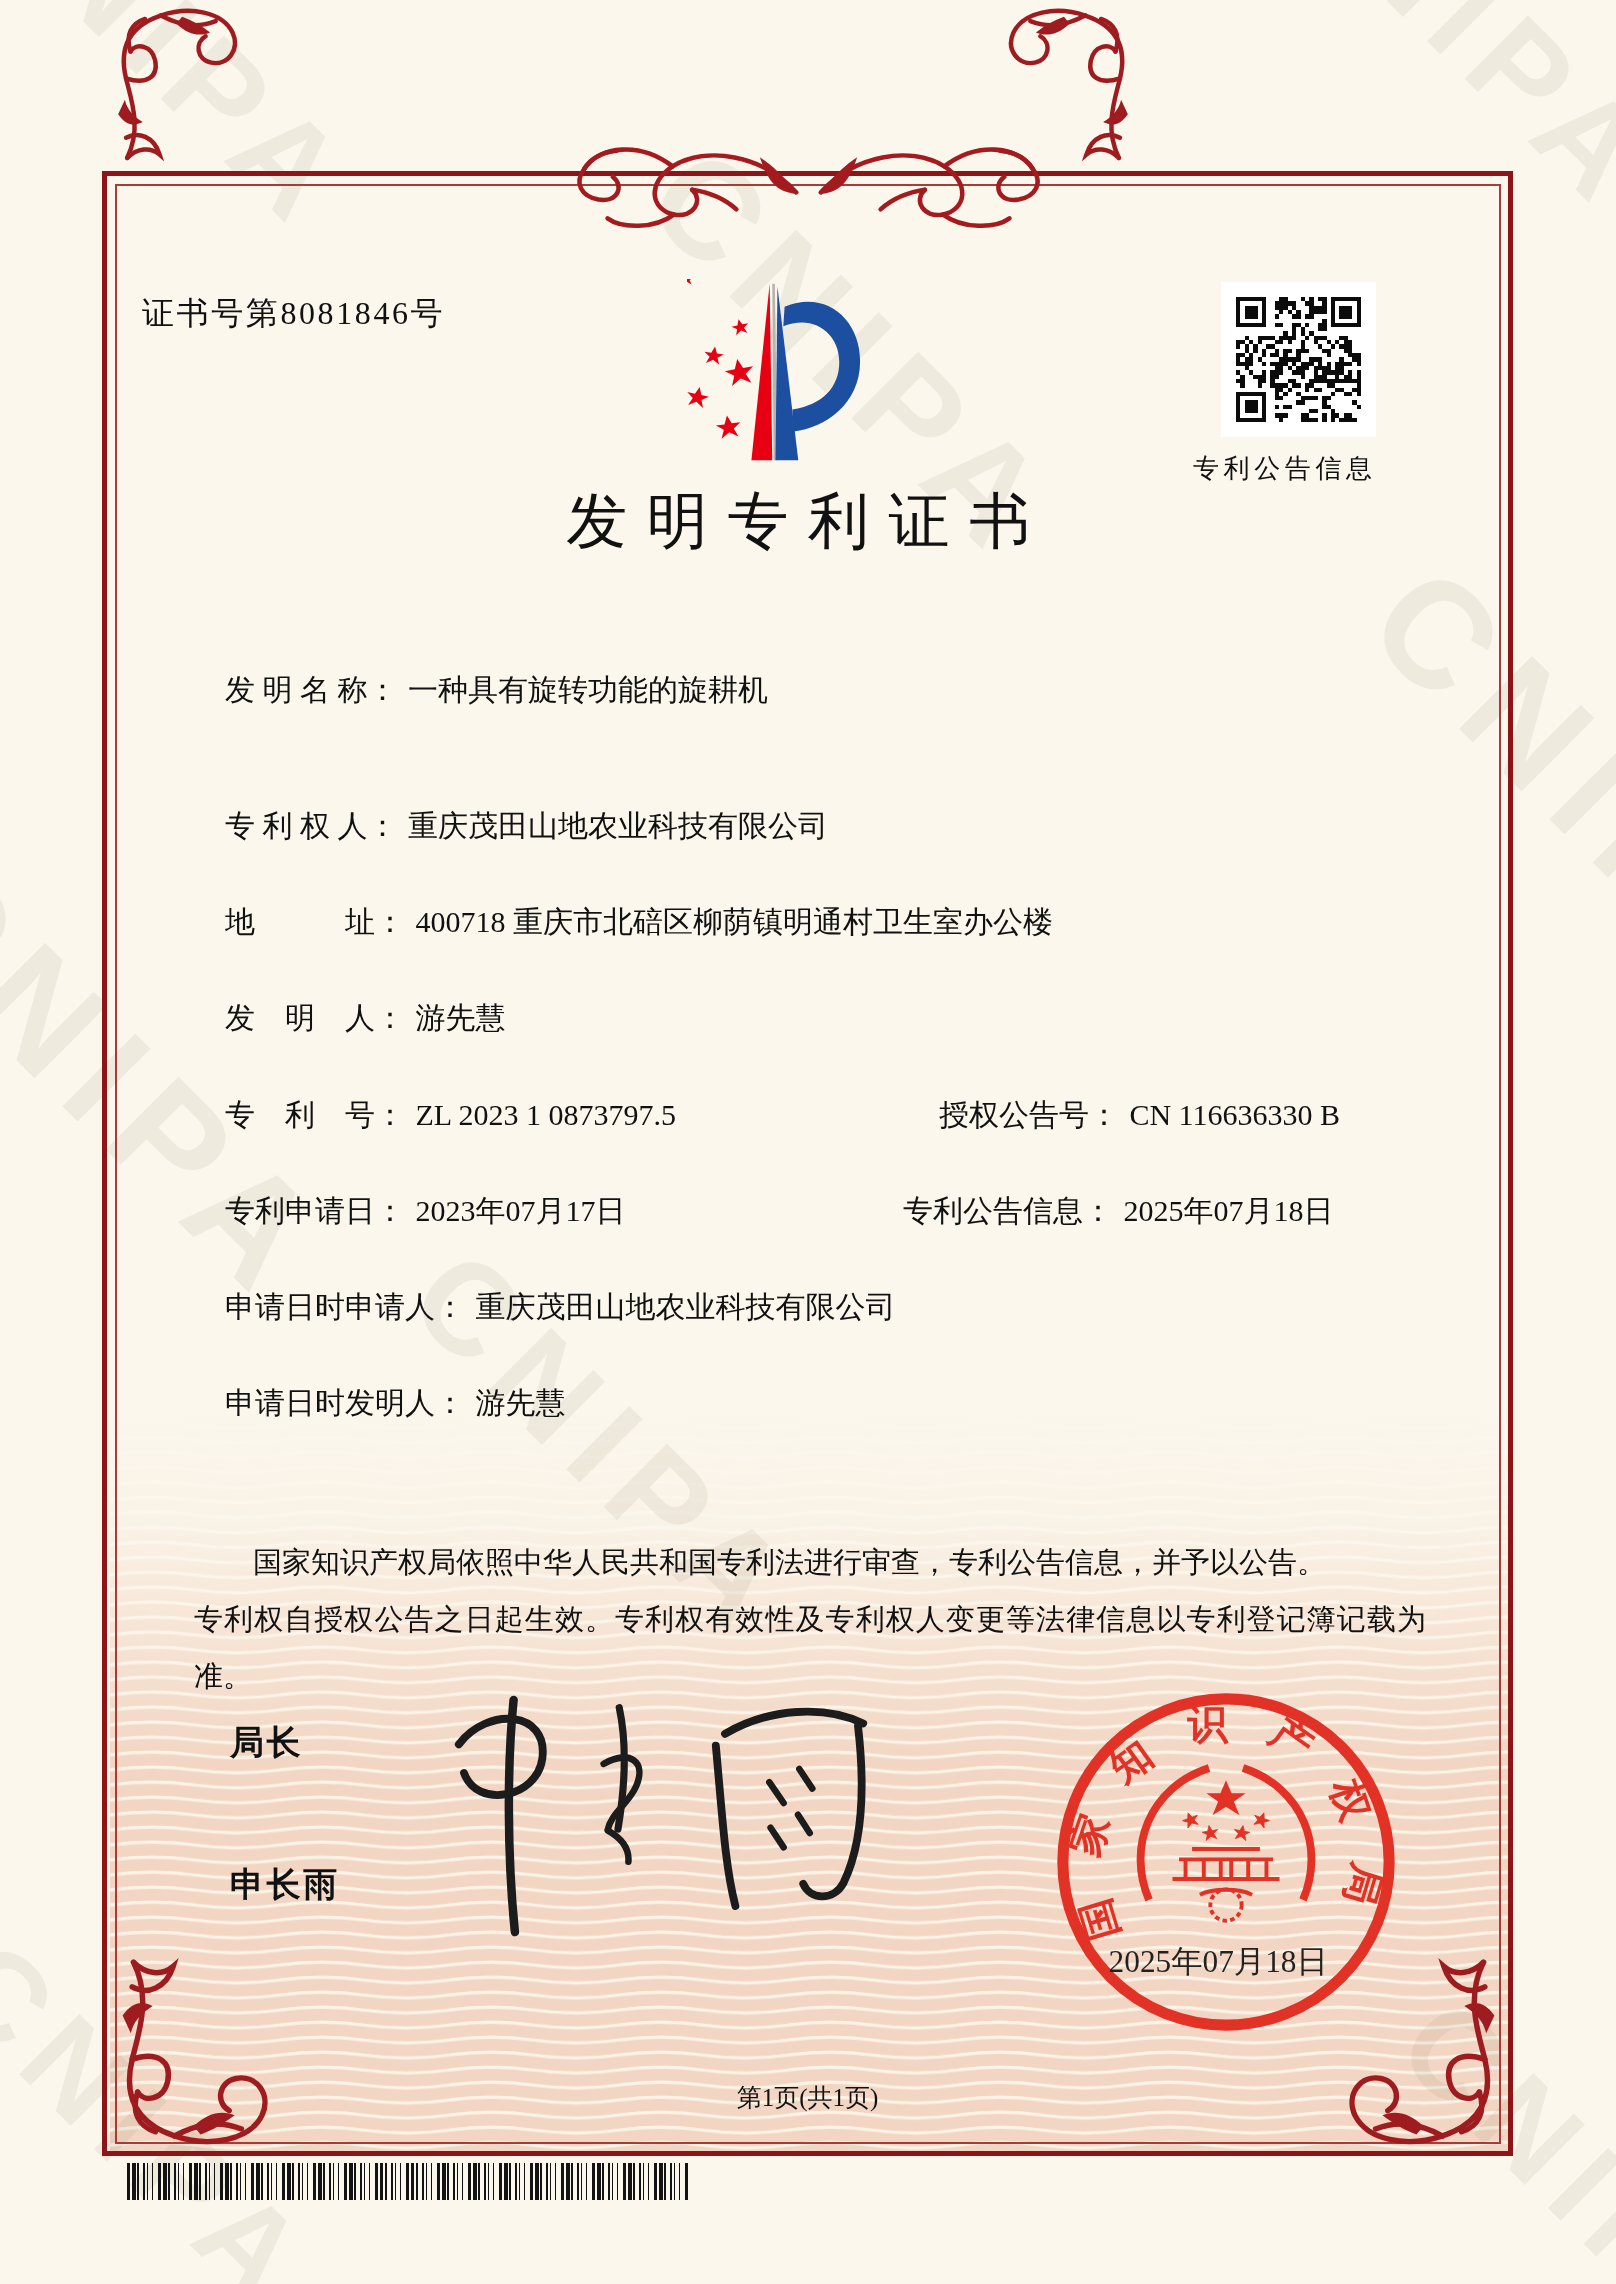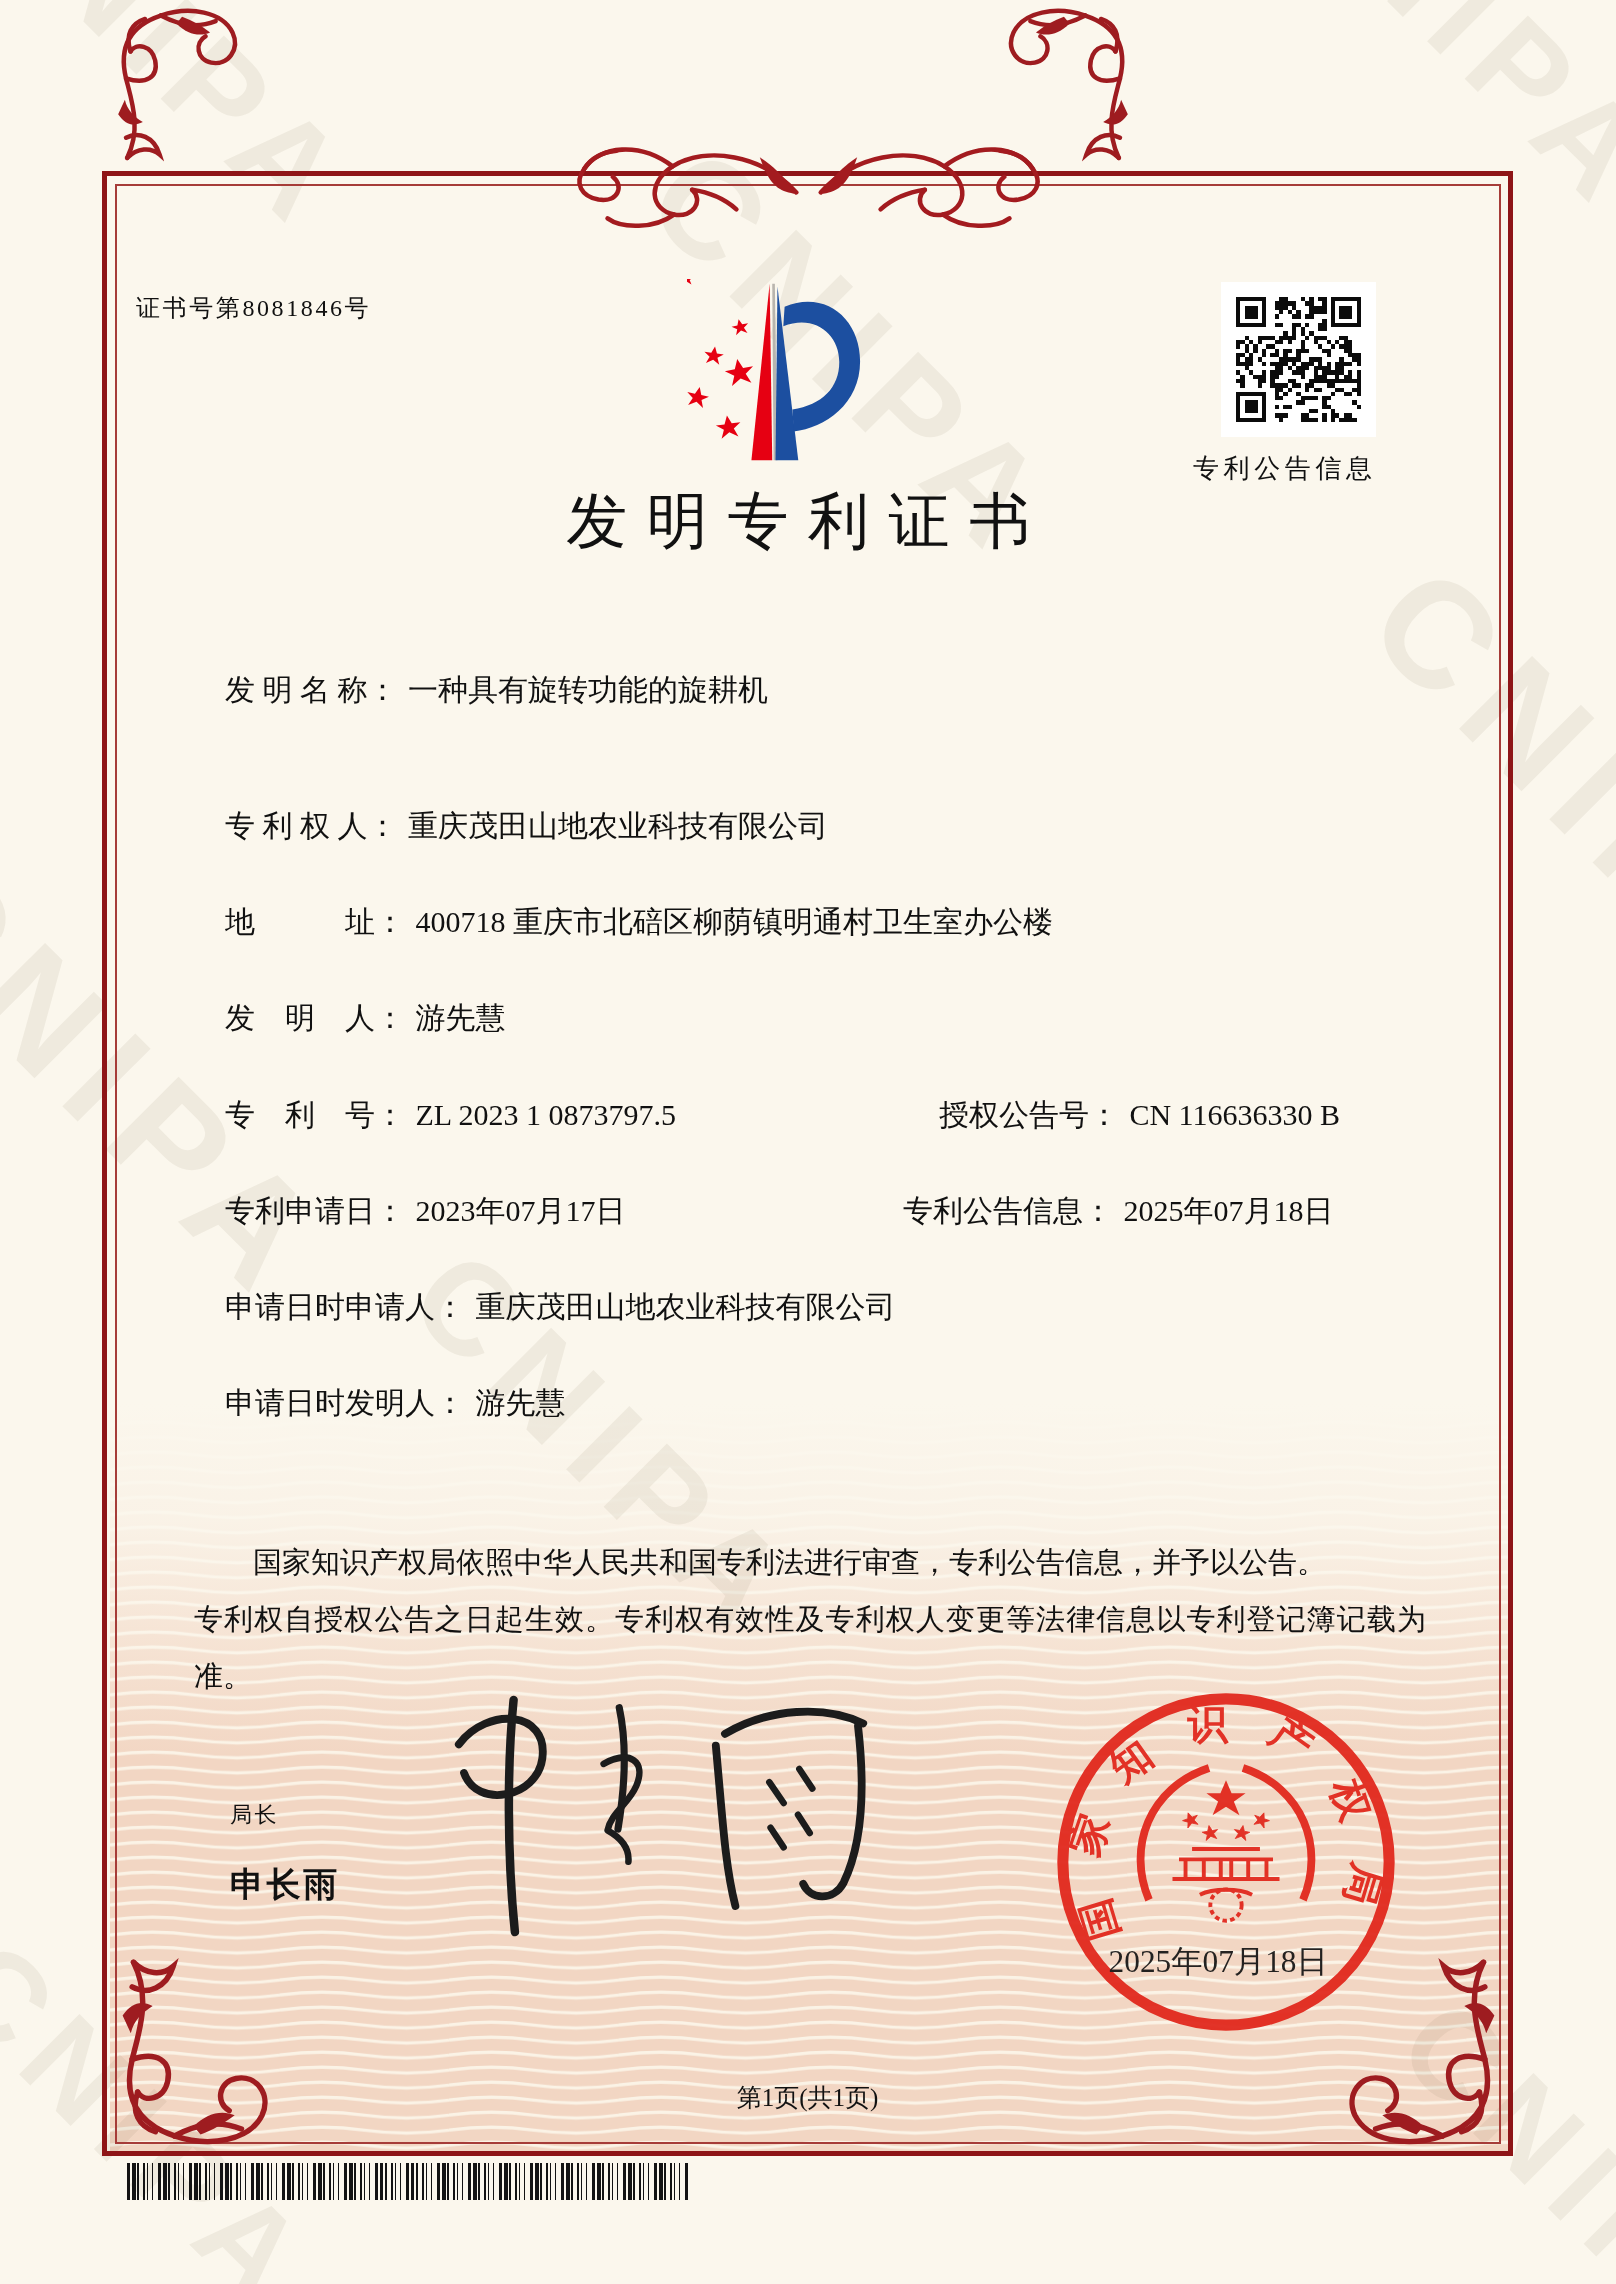--- a/index.html
+++ b/index.html
@@ -23,35 +23,35 @@
     background:linear-gradient(180deg,#fbf7ed 0%, rgba(251,247,237,0.85) 16%, rgba(251,247,237,0.35) 34%, rgba(251,247,237,0) 48%);
   }
   
   .frame-thick{position:absolute; left:102px; top:171px; width:1411px; height:1985px;
     border:5.9px solid #8e1517; box-sizing:border-box; z-index:2;}
   .frame-thin{position:absolute; left:115px; top:184px; width:1386px; height:1960px;
     border:2px solid #a63c38; box-sizing:border-box; z-index:2;}
   .corner{position:absolute; width:205px; height:205px; z-index:3;}
   .top-orn{position:absolute; z-index:3;}
   
-  .cert-no{position:absolute; left:136px; top:292px; font-size:24px; letter-spacing:2.6px; z-index:4;}
+  .cert-no{position:absolute; left:142px; top:292px; font-size:32px; letter-spacing:2.6px; z-index:4;}
   .logo{position:absolute; left:687px; top:279px; z-index:4;}
   .qr-box{position:absolute; left:1221px; top:282px; width:155px; height:155px; background:#fff; z-index:4;
     display:flex; align-items:center; justify-content:center;}
   .qr-box svg{width:125px; height:125px;}
   .qr-caption{position:absolute; left:1193px; top:451px; width:235px; text-align:left;
     font-size:26px; letter-spacing:4.6px; z-index:4;}
   .title{position:absolute; left:0; right:0; top:481px; text-align:center;
     font-size:61px; font-weight:normal; letter-spacing:19.6px; z-index:4;}
   .row{position:absolute; font-size:30px; white-space:nowrap; z-index:4;}
   .row .val{margin-left:10.4px;}
   .legal{position:absolute; left:194px; top:1534px; width:1232px; font-size:29px;
     line-height:57px; z-index:4; text-align:justify;}
   .legal .l1{text-indent:59px;}
-  .director-label{position:absolute; left:230px; top:1800px; font-size:22px; font-weight:normal;
+  .director-label{position:absolute; left:230px; top:1720px; font-size:34px; font-weight:bold;
     font-family:"Liberation Sans","DejaVu Sans",sans-serif; z-index:4; letter-spacing:2.6px;}
   .director-name{position:absolute; left:230px; top:1862px; font-size:34px; font-weight:bold;
     font-family:"Liberation Sans","DejaVu Sans",sans-serif; z-index:4; letter-spacing:2.6px;}
   .signature{position:absolute; left:404px; top:1666px; z-index:4;}
   .seal{position:absolute; left:1040px; top:1676px; z-index:5;}
   .footer-page{position:absolute; left:102px; width:1411px; top:2081px; text-align:center;
     font-size:25px; z-index:4;}
   .barcode{position:absolute; left:127px; top:2163px; width:561px; height:37px; z-index:4;
     background:repeating-linear-gradient(90deg,
       #131313 0 2.6px, rgba(0,0,0,0) 2.6px 4.6px,

